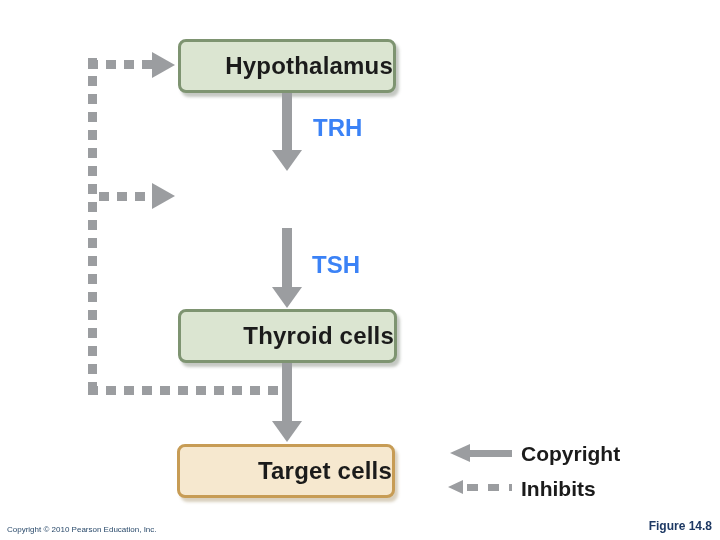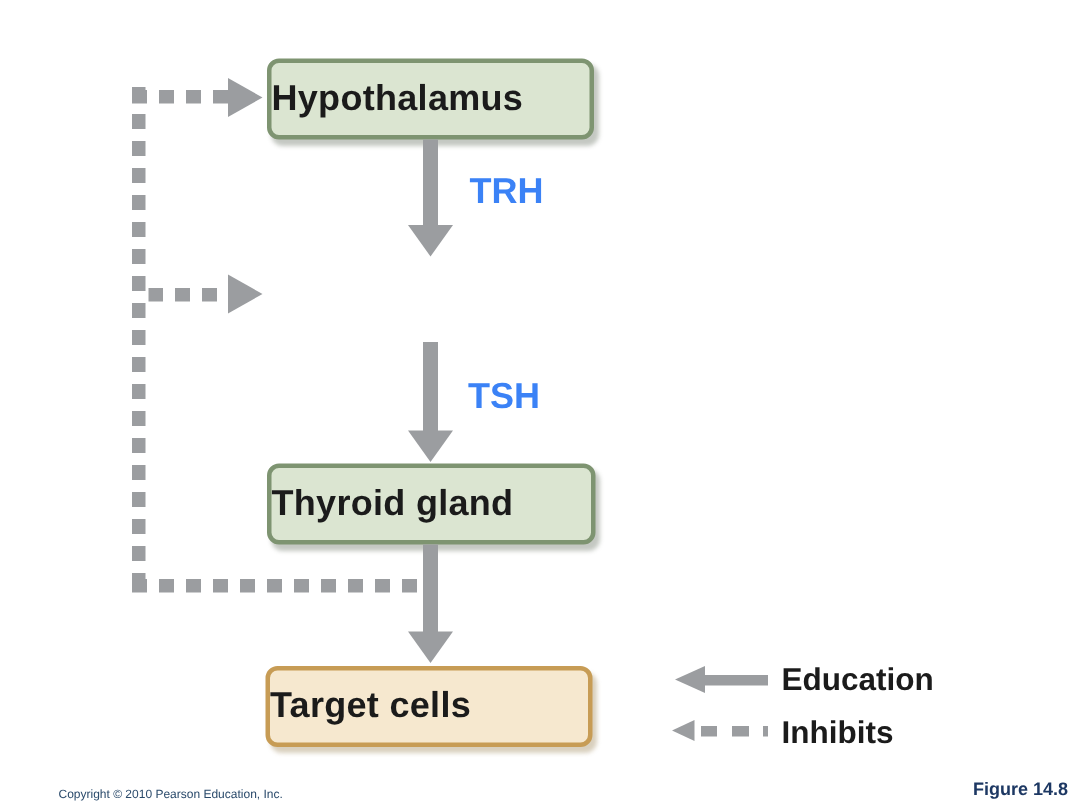--- a/index.html
+++ b/index.html
@@ -14,21 +14,21 @@
     height: 540px;
     background: #ffffff;
     overflow: hidden;
   }
   
   .node-box {
     position: absolute;
     box-sizing: border-box;
     display: flex;
     align-items: center;
-    justify-content: flex-start;
+    justify-content: flex-end;
     font-weight: bold;
     font-size: 24px;
     color: #1b1b1b;
     border-radius: 8px;
     letter-spacing: 0.2px;
   }
   .node-box.green {
     background: #dbe5d1;
     border: 3px solid #7e9471;
     box-shadow: 3px 4px 3px rgba(125, 132, 120, 0.45);
@@ -112,21 +112,20 @@
     white-space: nowrap;
   }
   
   .copyright {
     position: absolute;
     left: 7px;
     top: 525px;
     font-size: 8px;
     color: #2a4a6b;
     white-space: nowrap;
-    margin-left: 32px;
   }
   .figure-label {
     position: absolute;
     right: 8px;
     top: 519px;
     font-size: 12px;
     font-weight: bold;
     color: #1d3863;
     white-space: nowrap;
   }
@@ -150,33 +149,33 @@
   <div class="shaft-v" style="left:282px; top:93px; height:58px;"></div>
   <div class="head-down" style="left:272px; top:150px;"></div>
   <div class="hormone-label" style="left:313px; top:115px;">TRH</div>
 
 
   <div class="shaft-v" style="left:282px; top:228px; height:60px;"></div>
   <div class="head-down" style="left:272px; top:287px;"></div>
   <div class="hormone-label" style="left:312px; top:252px;">TSH</div>
 
   <div class="node-box green" style="left:178px; top:309px; width:219px; height:54px;">
-    <span>Thyroid gland</span>
+    <span>Thyroid cells</span>
   </div>
 
   <div class="shaft-v" style="left:282px; top:363px; height:59px;"></div>
   <div class="head-down" style="left:272px; top:421px;"></div>
 
   <div class="node-box tan" style="left:177px; top:444px; width:218px; height:54px;">
     <span>Target cells</span>
   </div>
 
   <div class="head-left" style="left:450px; top:444px;"></div>
   <div class="shaft-h" style="left:468px; top:450px; width:44px;"></div>
-  <div class="legend-label" style="left:521px; top:442px;">Education</div>
+  <div class="legend-label" style="left:521px; top:442px;">Copyright</div>
 
   <div class="head-left small" style="left:448px; top:480px;"></div>
   <div class="dash-legend" style="left:467px; top:484px; width:45px;"></div>
   <div class="legend-label" style="left:521px; top:477px;">Inhibits</div>
 
   <div class="copyright">Copyright © 2010 Pearson Education, Inc.</div>
   <div class="figure-label">Figure 14.8</div>
 
 </div>
 

